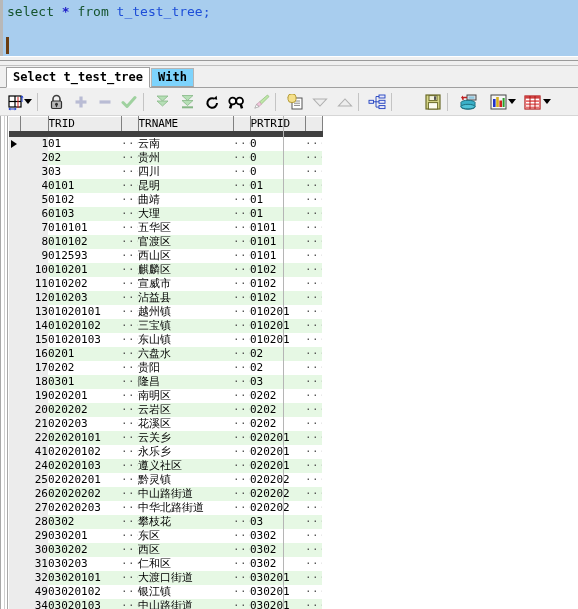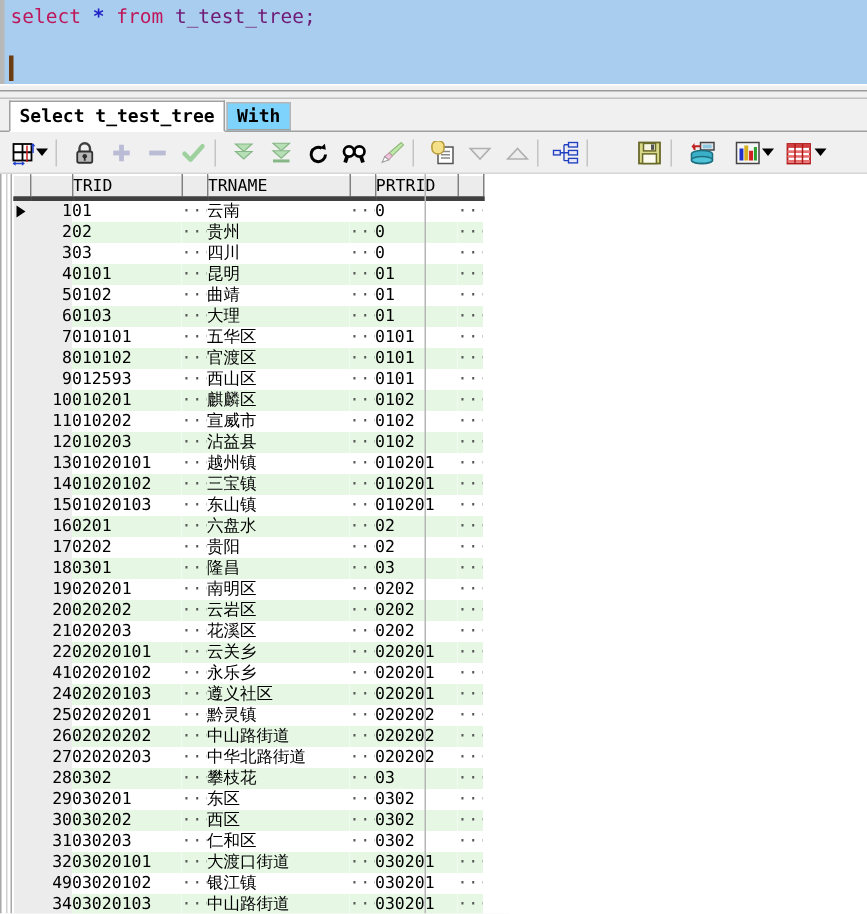--- a/index.html
+++ b/index.html
@@ -27,23 +27,23 @@
     overflow: hidden;
   }
   #sql-line1 {
     position: absolute;
     left: 4px; top: 4px;
     white-space: pre;
     font-family: "DejaVu Sans Mono", "Liberation Mono", monospace;
     font-size: 13px;
     letter-spacing: 0px;
   }
-  .kw { color: #be185d; }
+  .kw { color: #14532d; }
   .star { color: #2020c8; font-weight: bold; }
-  .ident { color: #701a75; }
+  .ident { color: #1d4ed8; }
   #sql-caret {
     position: absolute;
     left: 3px; top: 37px;
     width: 3px; height: 17px;
     background: #6b3d10;
   }
 
   
   #editor-splitter {
     position: absolute;
@@ -189,21 +189,21 @@
     height: 14px;
     line-height: 14px;
     overflow: hidden;
     white-space: nowrap;
     box-sizing: border-box;
   }
   
   #grid thead th {
     background: #ececec;
     border-right: 1px solid #808080;
-    border-bottom: 3px solid #404040;
+    border-bottom: 6px solid #404040;
     border-top: 1px solid #ffffff;
     color: #000;
     font-weight: normal;
     text-align: left;
     height: 15px;
     line-height: 14px;
   }
   th.h-ind { width: 11px; border-right: 1px solid #9a9a9a; }
   th.h-num { width: 28px; border-right: 1px solid #808080; }
   th.h-lbl { padding-left: 3px; }

